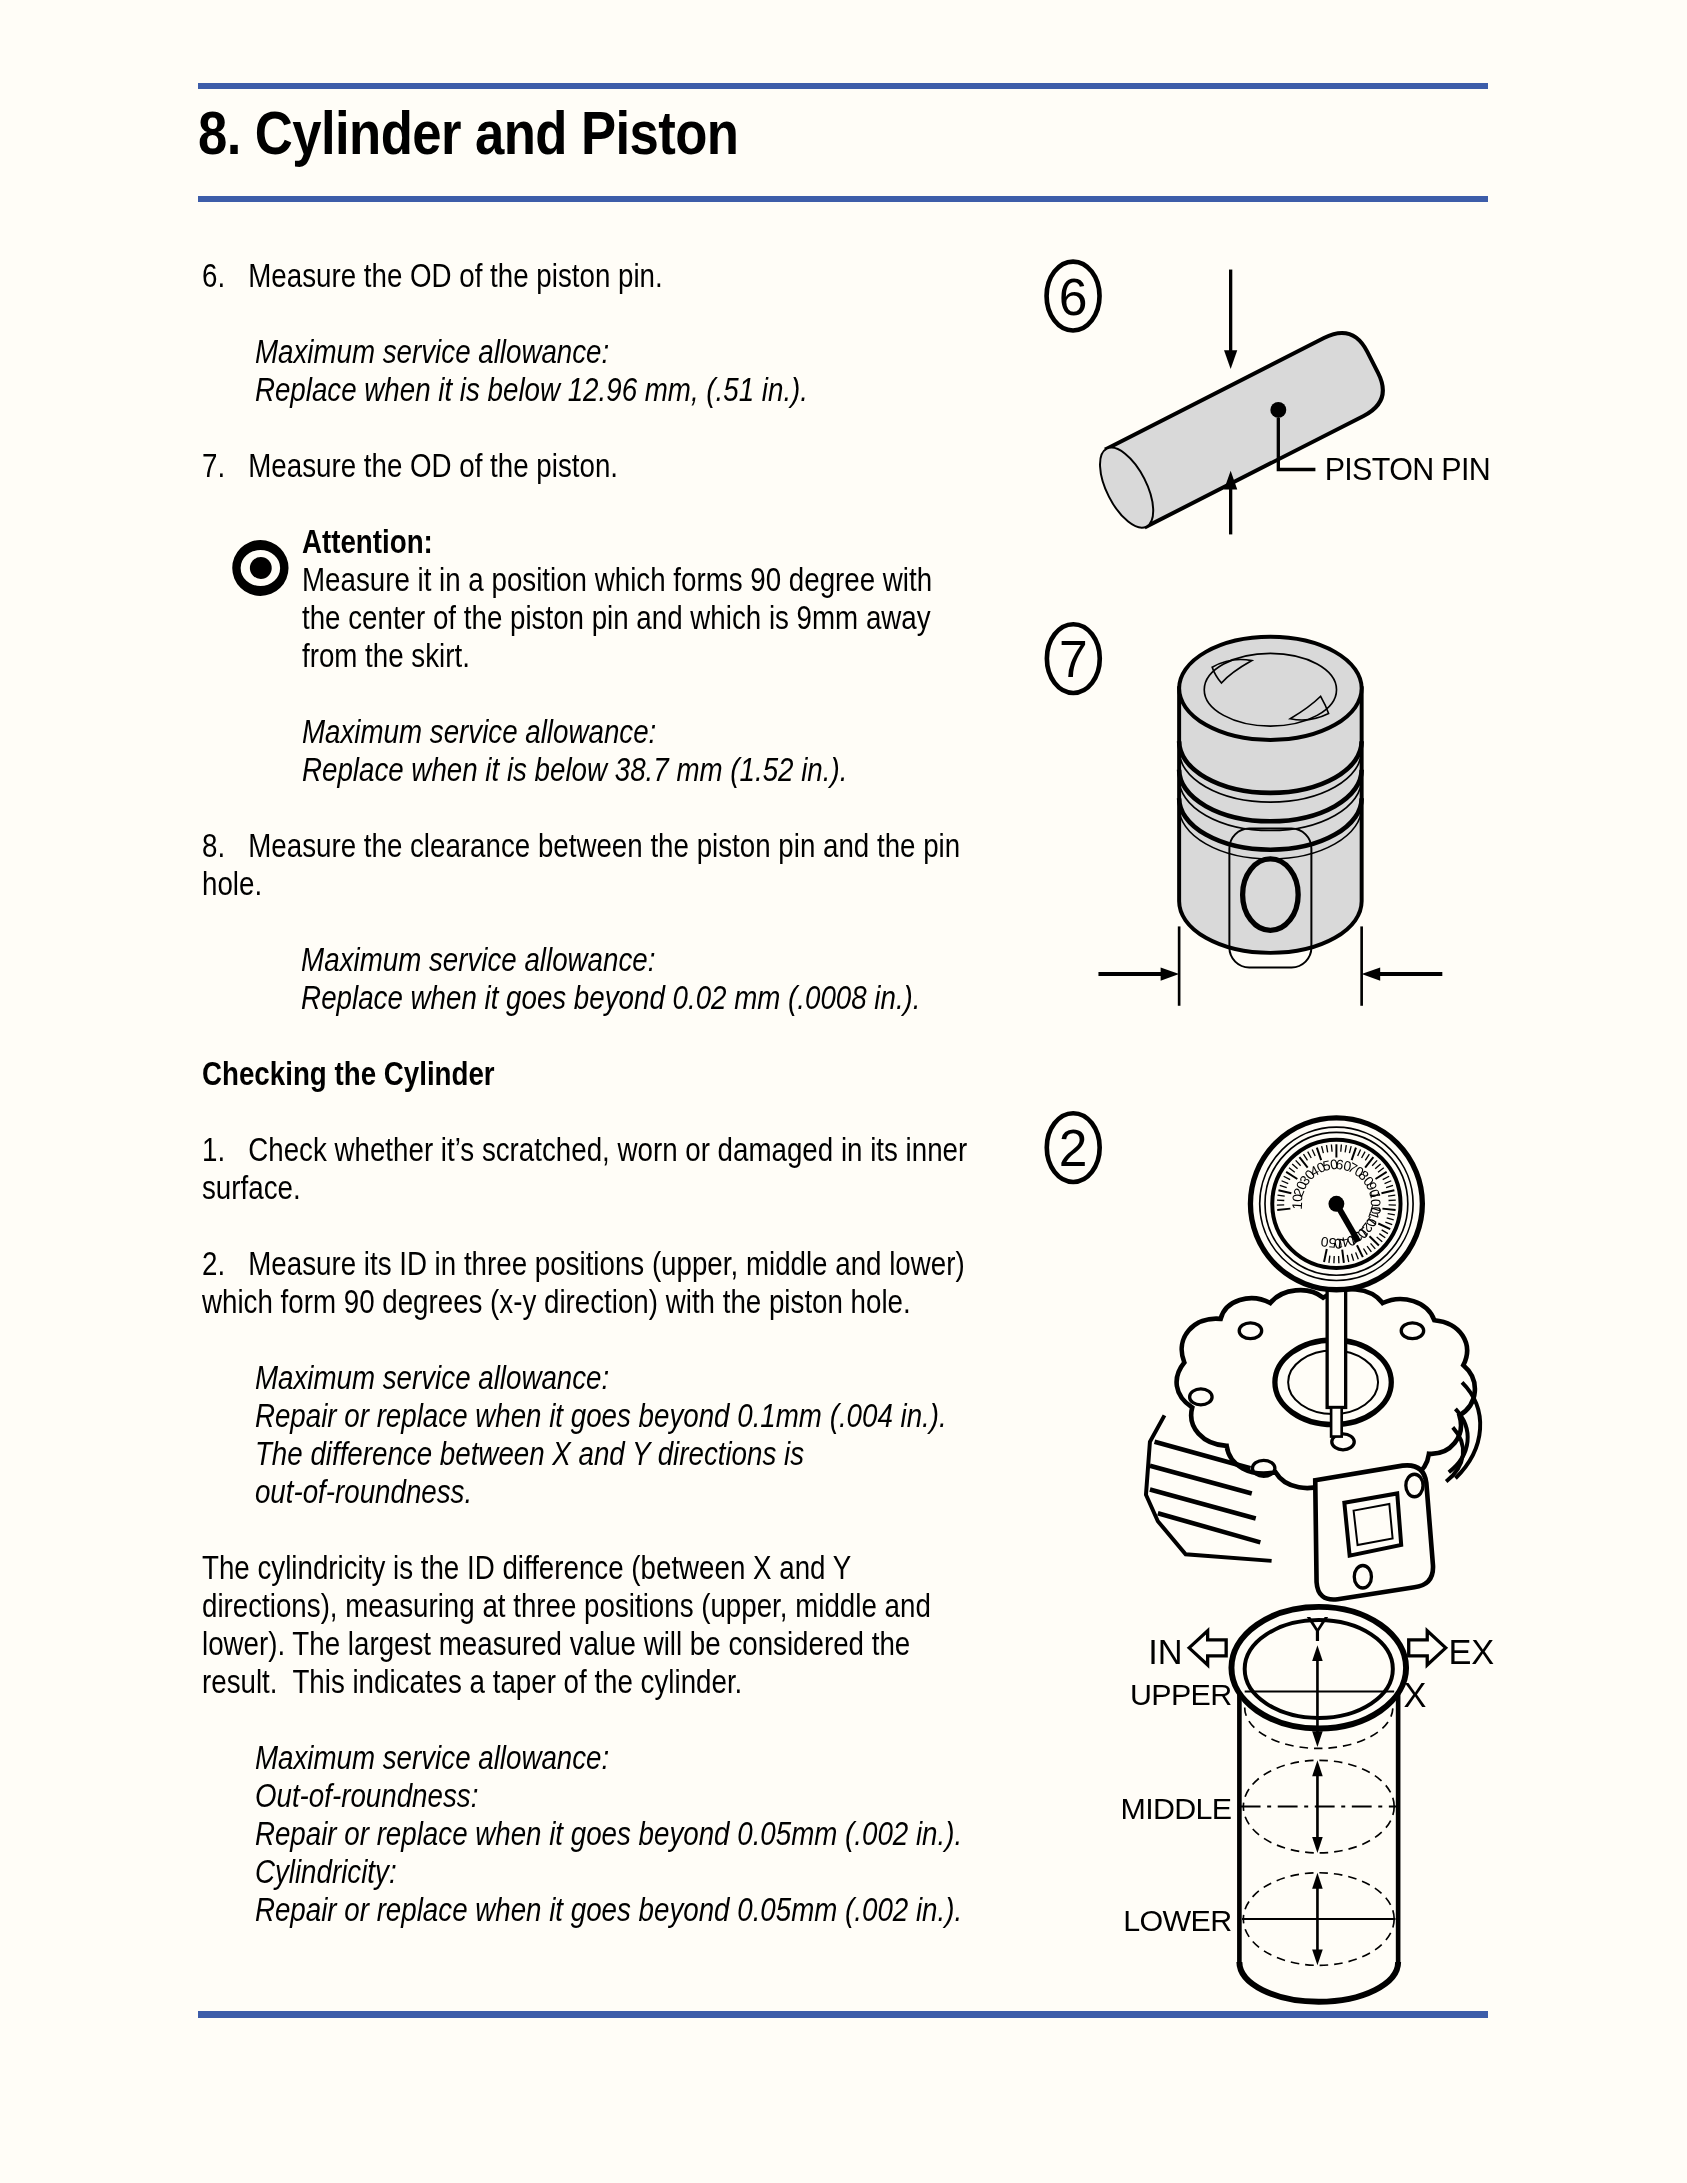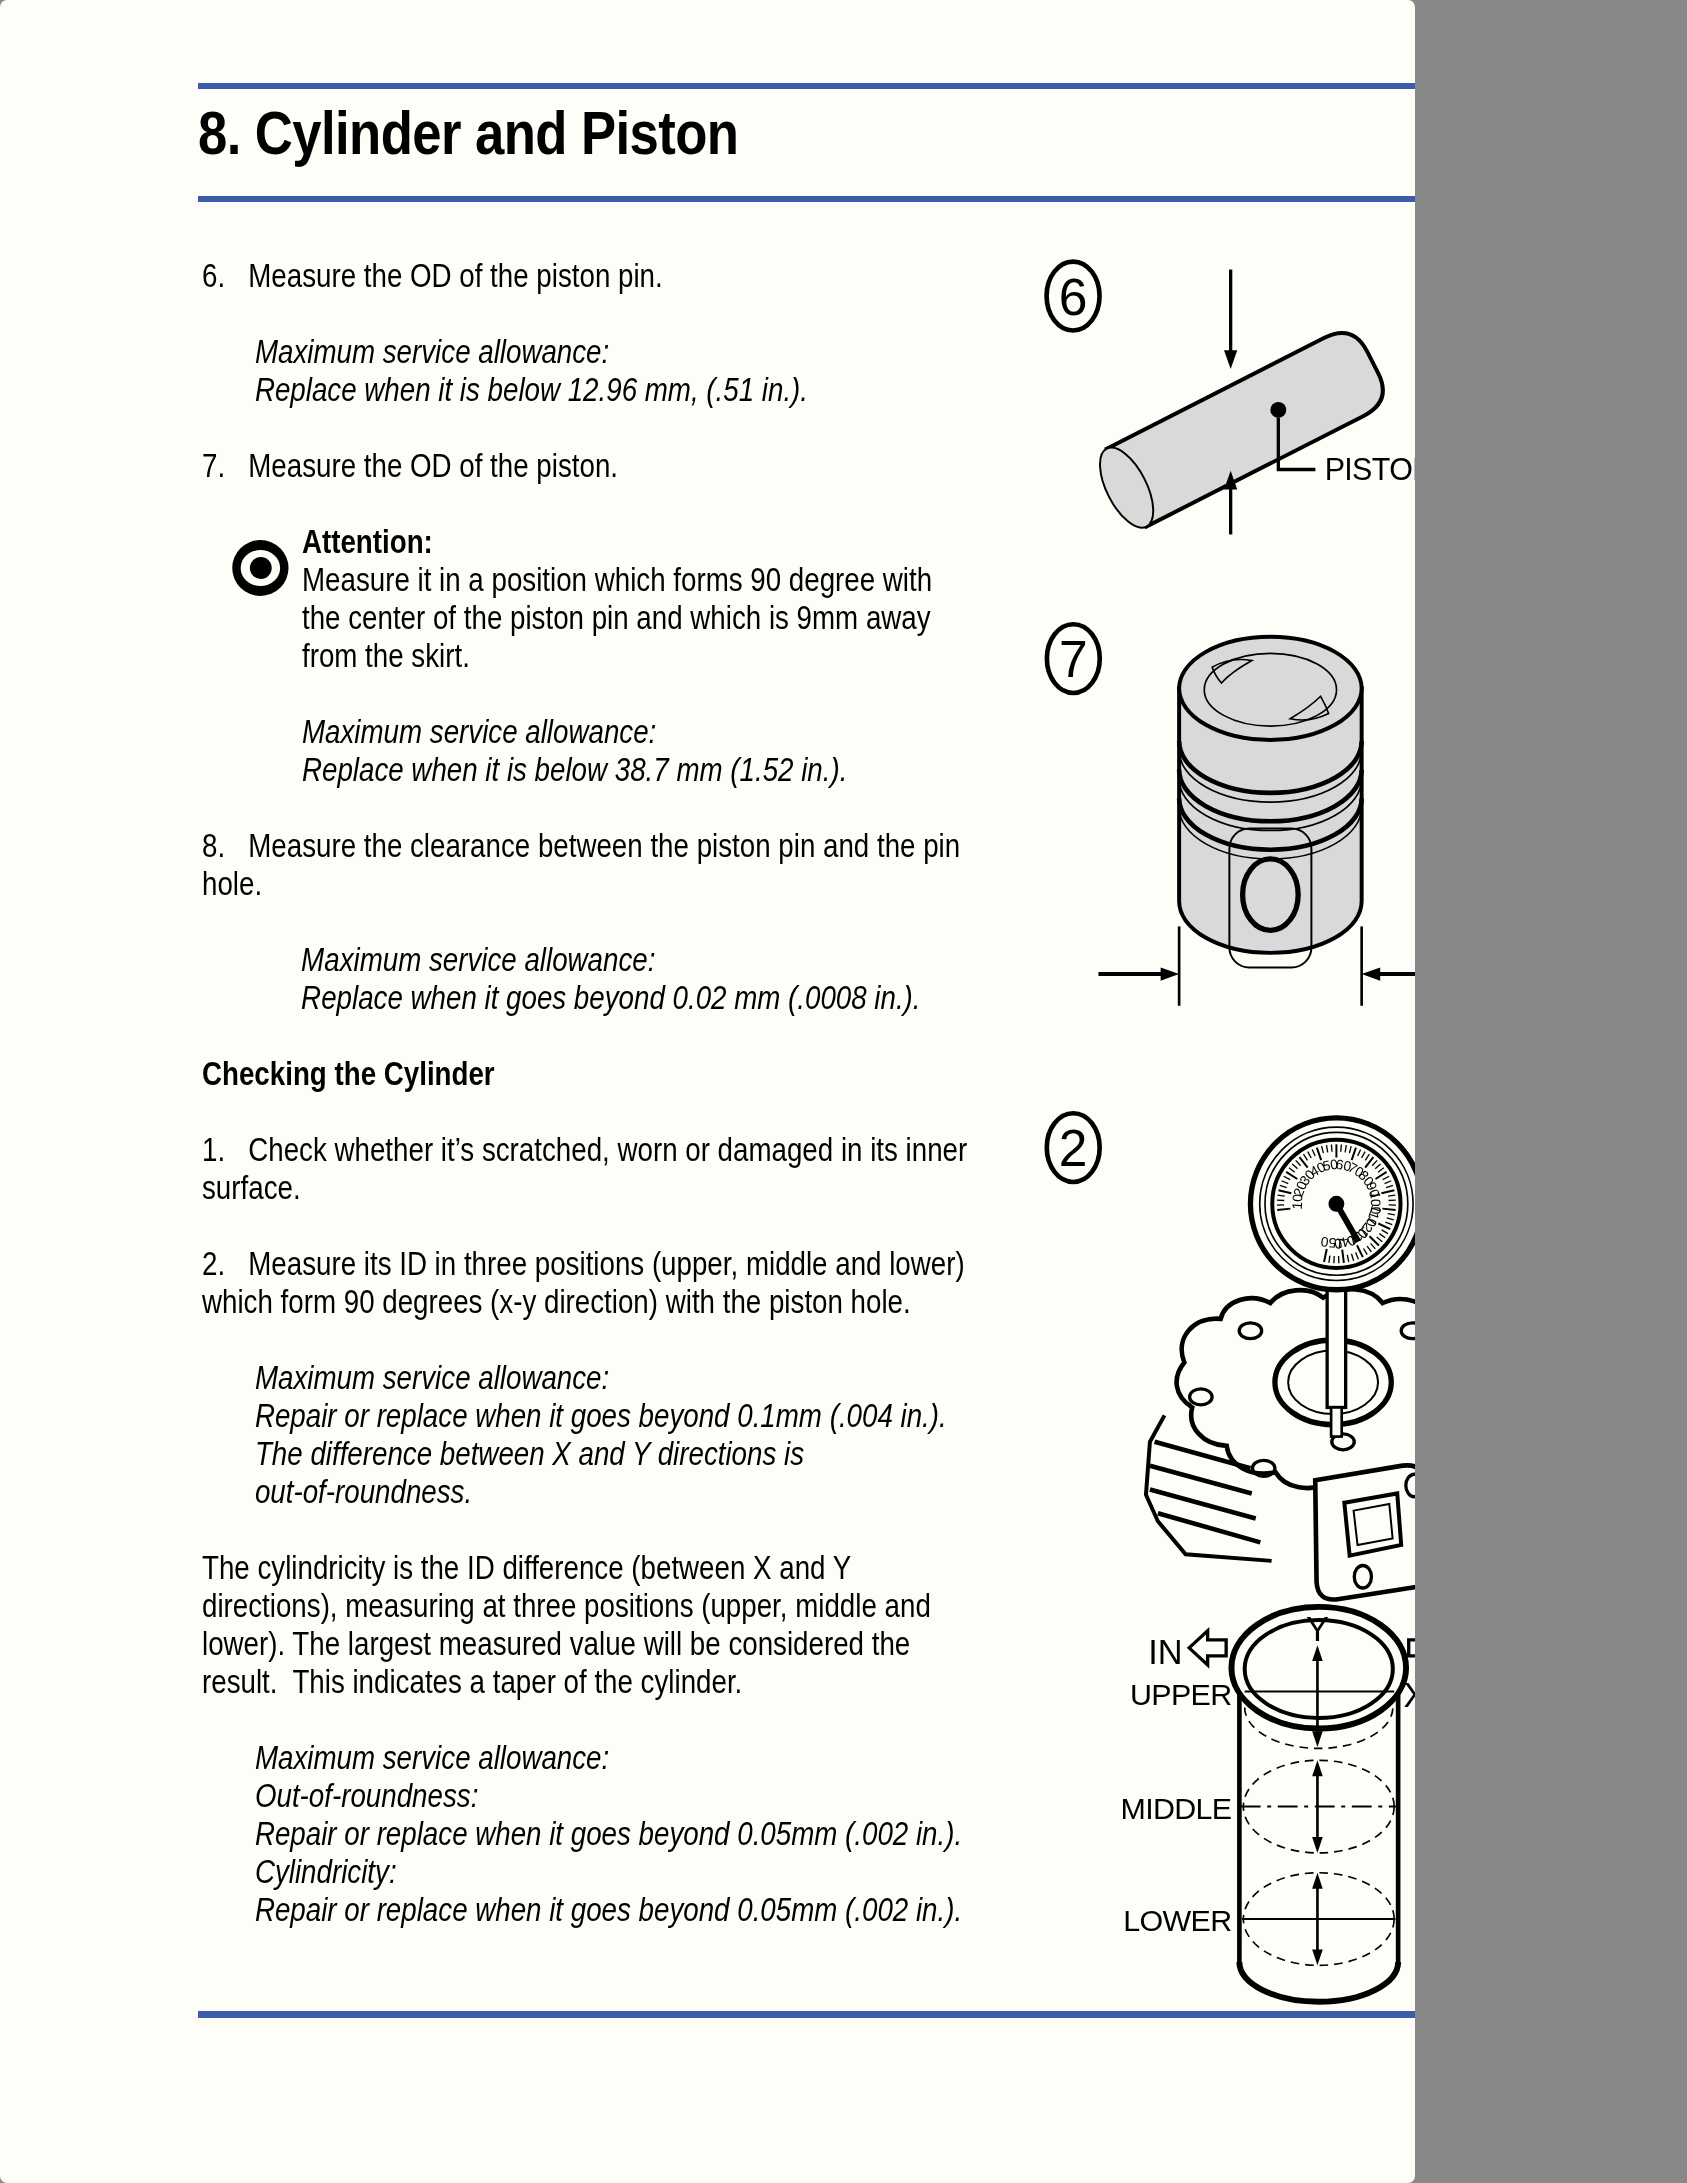--- a/index.html
+++ b/index.html
@@ -1,17 +1,17 @@
 <!DOCTYPE html>
 <html style="font-size:10.6px"><head>
 <meta charset="utf-8">
 <style>
   html,body{margin:0;padding:0;background:#888;}
-  .page{position:relative;width:1415px;height:2183px;background:#fffdf7;overflow:hidden;
-        font-family:"Liberation Sans",sans-serif;color:#000;border-radius:7px;}
+  .page{position:relative;width:1687px;height:2183px;background:#fffdf7;overflow:hidden;
+        font-family:"Liberation Sans",sans-serif;color:#000;}
   .rule{position:absolute;left:198px;width:1290px;background:#3d5da9;}
   #rule-top{top:83px;height:6px;}
   #rule-under-title{top:196px;height:6px;}
   #rule-bottom{top:2011px;height:7.3px;}
   .title{position:absolute;left:198px;top:97px;font-size:62px;font-weight:bold;
          letter-spacing:-0.7px;transform:scaleX(.85);transform-origin:0 0;white-space:nowrap;}
   
   .text-col{position:absolute;left:202px;top:257px;width:992px;
             transform:scaleX(.84);transform-origin:0 0;
             font-size:33px;line-height:38px;letter-spacing:0px;}

